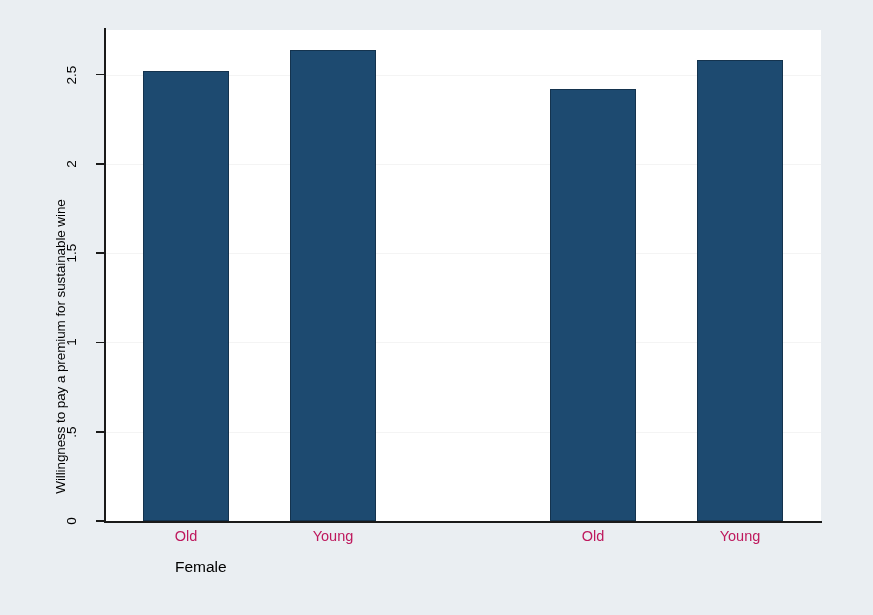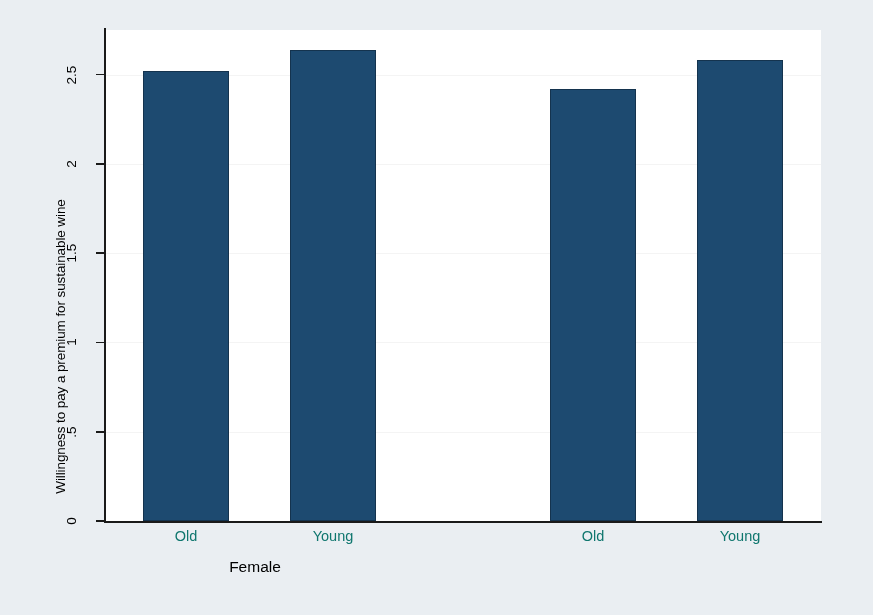--- a/index.html
+++ b/index.html
@@ -112,27 +112,26 @@
     transform: rotate(-90deg);
   }
 
   
   .x-tick-label {
     position: absolute;
     top: 528px;
     width: 120px;
     text-align: center;
     font-size: 14.5px;
-    color: #0f766e;
+    color: #be185d;
   }
   .x-group-label {
     position: absolute;
     top: 558px;
     width: 160px;
-    text-align: center;
     font-size: 15.5px;
     color: #000;
   }
 </style>
 </head>
 <body>
 
 <div id="figure">
 
   <div id="y-axis-title">

